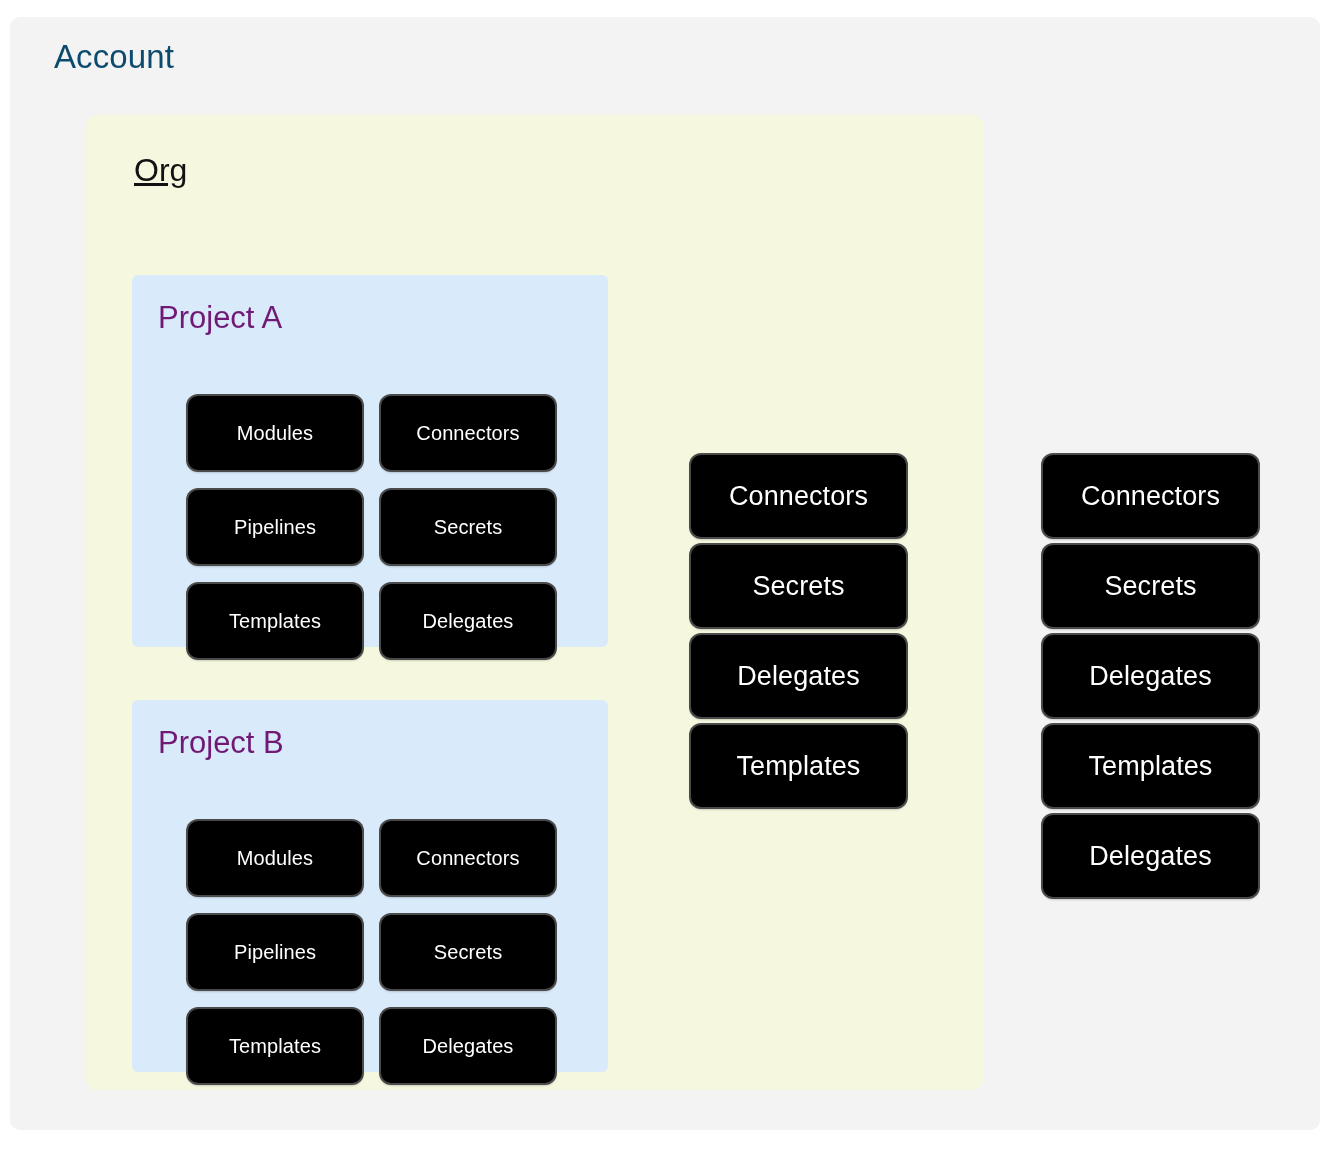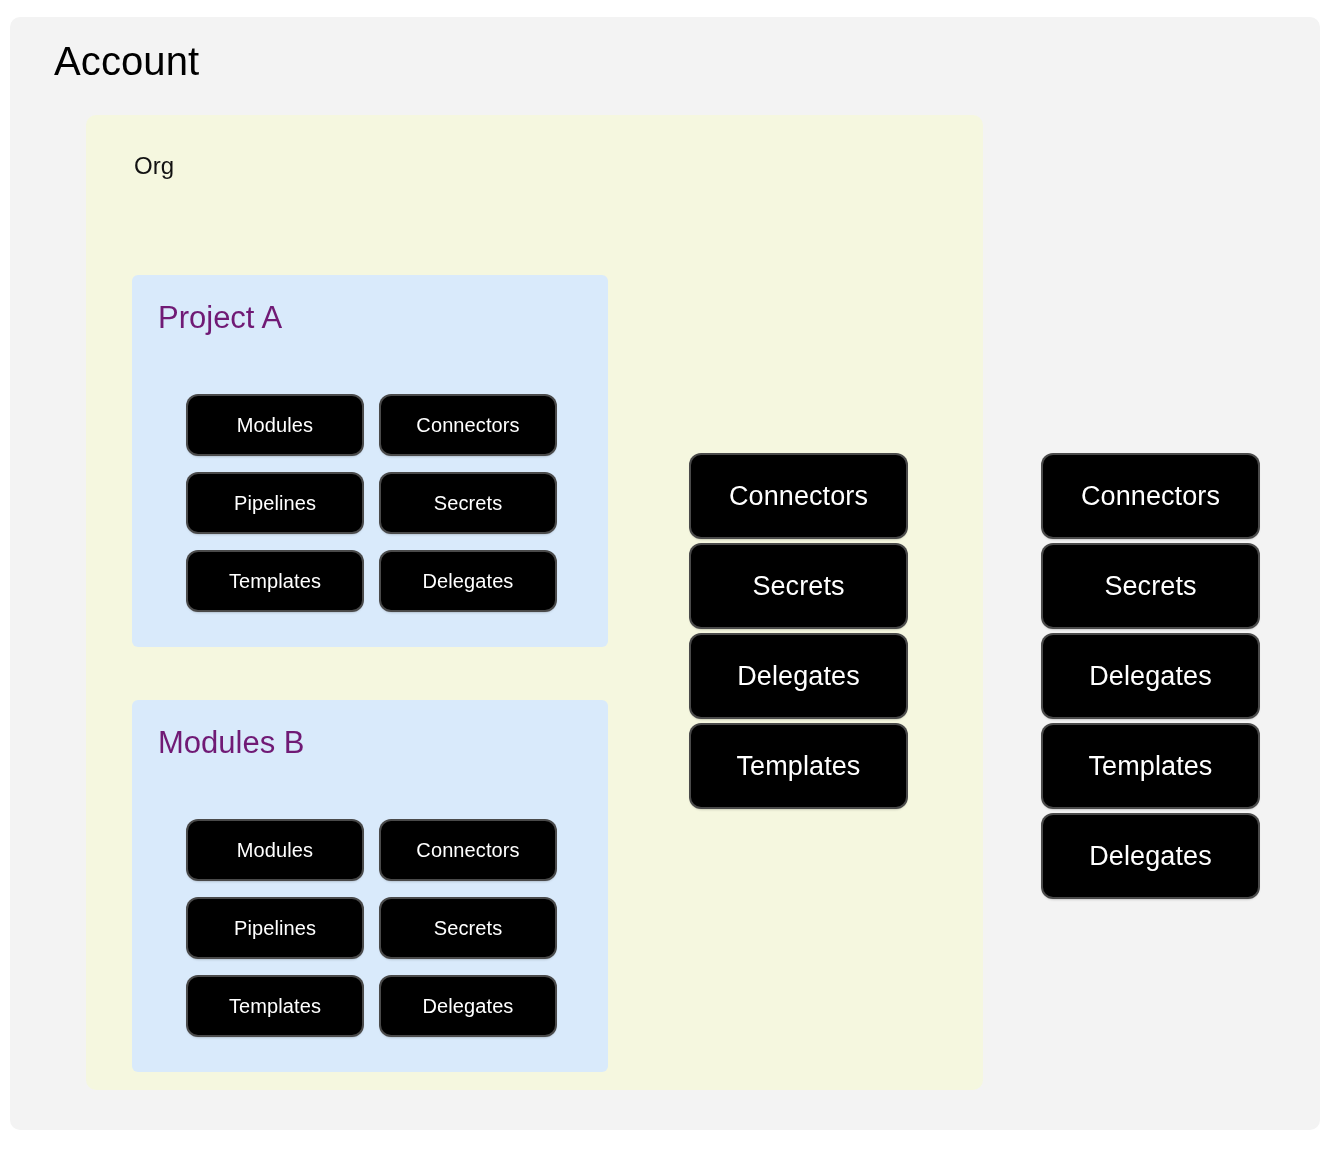--- a/index.html
+++ b/index.html
@@ -31,46 +31,47 @@
     width: 1310px;
     height: 1113px;
     background: #f3f3f3;
     border-radius: 10px;
     box-sizing: border-box;
   }
   .account-title {
     position: absolute;
     left: 44px;
     top: 22px;
-    font-size: 40px;
+    font-size: 33px;
     font-weight: 400;
-    color: #000000;
+    color: #0c4a6e;
     letter-spacing: 0.1px;
     line-height: 1.1;
   }
 
   
   .org-box {
     position: absolute;
     left: 76px;
     top: 98px;
     width: 897px;
     height: 975px;
     background: #f5f7df;
     border-radius: 10px;
     box-sizing: border-box;
   }
   .org-title {
     position: absolute;
     left: 48px;
     top: 38px;
-    font-size: 24px;
+    font-size: 32px;
     font-weight: 400;
     color: #121212;
     line-height: 1.1;
+    text-decoration: underline;
   }
 
   
   .project-box {
     position: absolute;
     left: 46px;
     width: 476px;
     height: 372px;
     background: #d9eafb;
     border-radius: 6px;
@@ -107,21 +108,21 @@
     display: flex;
     align-items: center;
     justify-content: center;
     text-align: center;
     box-shadow: 0 0 0 2px #4a4a4a, 0 2px 3px rgba(0,0,0,0.35);
     box-sizing: border-box;
     user-select: none;
   }
   .chip.small {
     width: 174px;
-    height: 58px;
+    height: 74px;
     font-size: 20px;
     letter-spacing: 0.1px;
   }
   .chip.large {
     width: 215px;
     height: 82px;
     font-size: 27px;
     letter-spacing: 0.1px;
   }
 
@@ -161,21 +162,21 @@
           <div class="chip small">Modules</div>
           <div class="chip small">Connectors</div>
           <div class="chip small">Pipelines</div>
           <div class="chip small">Secrets</div>
           <div class="chip small">Templates</div>
           <div class="chip small">Delegates</div>
         </div>
       </div>
 
       <div class="project-box b">
-        <div class="project-title">Modules B</div>
+        <div class="project-title">Project B</div>
         <div class="project-grid">
           <div class="chip small">Modules</div>
           <div class="chip small">Connectors</div>
           <div class="chip small">Pipelines</div>
           <div class="chip small">Secrets</div>
           <div class="chip small">Templates</div>
           <div class="chip small">Delegates</div>
         </div>
       </div>
 

